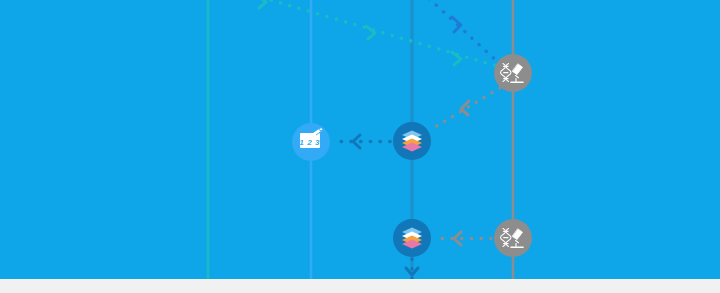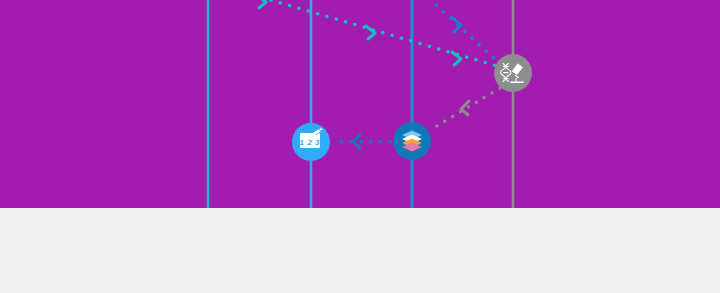--- a/index.html
+++ b/index.html
@@ -6,22 +6,22 @@
     margin: 0;
     padding: 0;
     background: #f1f1f1;
   }
   body {
     font-family: "Liberation Sans", sans-serif;
   }
   #canvas {
     position: relative;
     width: 720px;
-    height: 208px;
-    background: #a21caf;
+    height: 279px;
+    background: #0ea5e9;
     overflow: hidden;
     font-style: italic;
   }
   #graph-svg {
     position: absolute;
     left: 0;
     top: 0;
     width: 720px;
     height: 293px;
     display: block;

